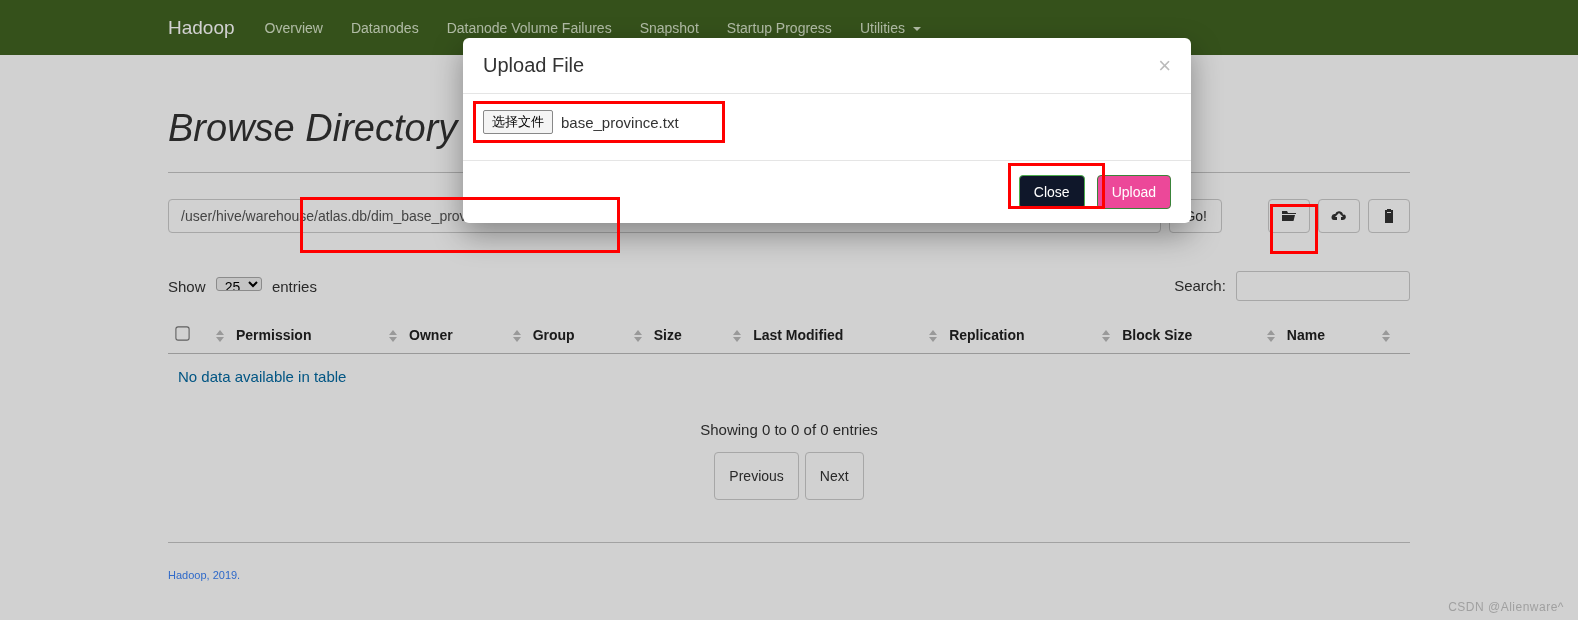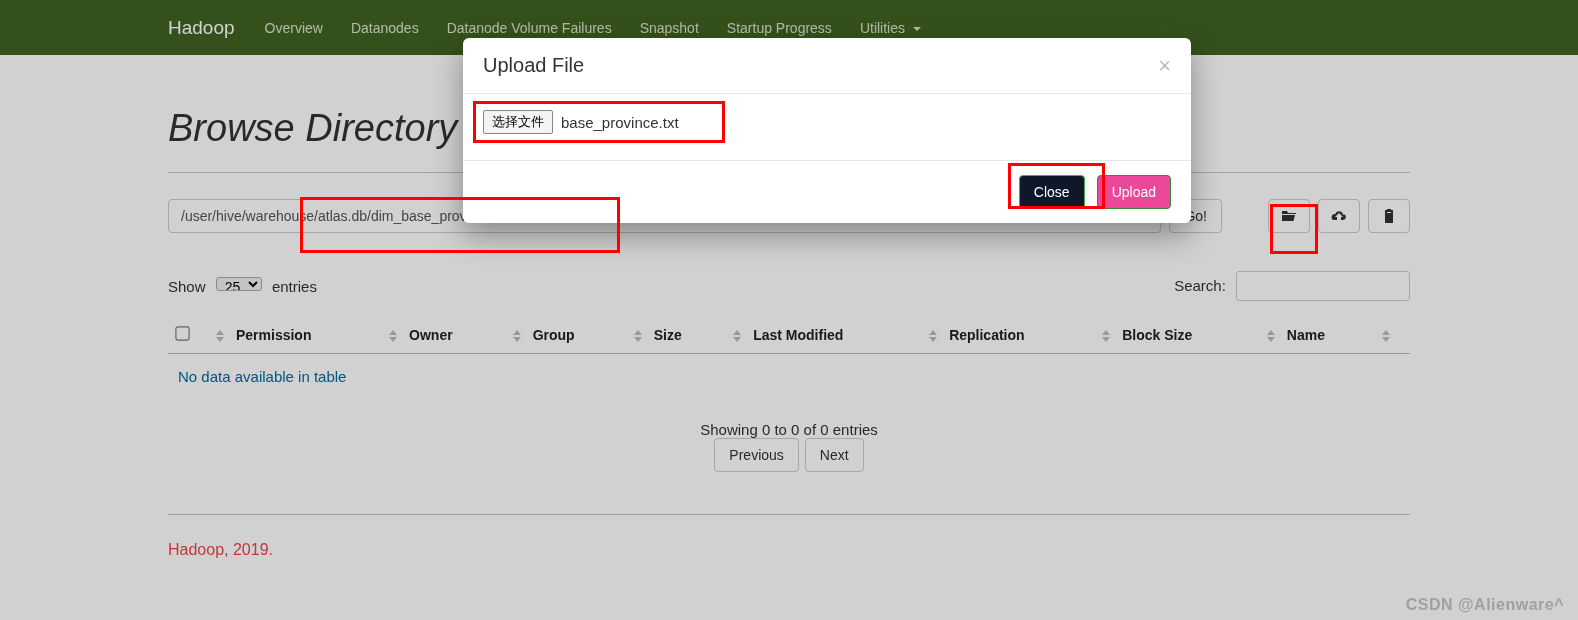--- a/index.html
+++ b/index.html
@@ -20,41 +20,41 @@
 .show-group select { height: 14px; border: 1px solid #aaa; border-radius: 3px; padding: 0 4px; font-size: 14px; margin: 0 6px; }
 .search-group input { height: 30px; width: 174px; border: 1px solid #ccc; border-radius: 3px; padding: 0 8px; font-size: 14px; margin-left: 6px; }
 table { width: 100%; border-collapse: collapse; }
 thead th { text-align: left; font-size: 14px; font-weight: 700; color: #222; padding: 10px 8px; border-bottom: 1px solid #bbb; }
 .sort { display: inline-block; width: 14px; vertical-align: middle; margin-right: 6px; }
 .sort::before { content: ""; display: block; width: 0; height: 0; border-left: 4px solid transparent; border-right: 4px solid transparent; border-bottom: 5px solid #bbb; margin-bottom: 2px; }
 .sort::after { content: ""; display: block; width: 0; height: 0; border-left: 4px solid transparent; border-right: 4px solid transparent; border-top: 5px solid #bbb; }
 td.empty { padding: 14px 10px; color: #0369a1; font-size: 15px; }
 .footer-row { display: flex; justify-content: space-between; align-items: center; margin-top: 22px; font-size: 15px; flex-direction: column; }
 .pager { display: flex; gap: 6px; }
-.pager .btn { height: 34px; }
+.pager .btn { height: 48px; margin-top: 14px; }
 .hr2 { border: 0; border-top: 1px solid #c6c6c6; margin-top: 42px; margin-bottom: 26px; }
-.copyright { font-size: 16px; color: #ef4444; }
+.copyright { font-size: 11px; color: #3b82f6; }
 .overlay { position: absolute; inset: 0; background: rgba(0,0,0,0.18); pointer-events: none; }
 .modal { position: absolute; left: 463px; top: 38px; width: 728px; background: #fff; border-radius: 6px; box-shadow: 0 12px 30px rgba(0,0,0,0.35); z-index: 10; overflow: hidden; }
 .modal-header { display: flex; justify-content: space-between; align-items: center; padding: 16px 20px; border-bottom: 1px solid #e5e5e5; }
 .modal-title { font-size: 20px; font-weight: 400; color: #333; }
 .modal-close { font-size: 22px; color: #bbb; cursor: pointer; line-height: 1; }
 .modal-body { padding: 16px 20px 26px; }
 .file-row { display: inline-flex; align-items: center; gap: 8px; }
 .file-picker { font-family: inherit; font-size: 13px; padding: 2px 8px; border: 1px solid #888; background: #f4f4f4; border-radius: 2px; cursor: pointer; }
 .file-name { font-size: 15px; color: #333; }
 .modal-footer { display: flex; justify-content: flex-end; gap: 12px; padding: 14px 20px; border-top: 1px solid #e5e5e5; }
 .btn-green { background: #0f172a; border-color: #4cae4c; color: #fff; }
 .btn-green-dark { background: #ec4899; border-color: #398439; color: #fff; text-align: center; }
 .hl { position: absolute; border: 3px solid #ff0000; z-index: 20; pointer-events: none; }
 .hl1 { left: 473px; top: 101px; width: 252px; height: 42px; }
 .hl2 { left: 1008px; top: 163px; width: 97px; height: 46px; }
 .hl3 { left: 300px; top: 197px; width: 320px; height: 56px; }
 .hl4 { left: 1270px; top: 204px; width: 48px; height: 50px; }
-.watermark { position: absolute; right: 14px; bottom: 6px; font-size: 16px; color: rgba(140,140,140,0.7); z-index: 30; letter-spacing: 0.5px; font-weight: bold; }
+.watermark { position: absolute; right: 14px; bottom: 6px; font-size: 12px; color: rgba(140,140,140,0.7); z-index: 30; letter-spacing: 0.5px; }
 thead th input[type=checkbox]{ transform:scale(1.1); }
 </style>
 </head>
 <body>
 
 <div class="navbar">
   <span class="navbar-brand">Hadoop</span>
   <span class="nav-item">Overview</span>
   <span class="nav-item">Datanodes</span>
   <span class="nav-item">Datanode Volume Failures</span>

